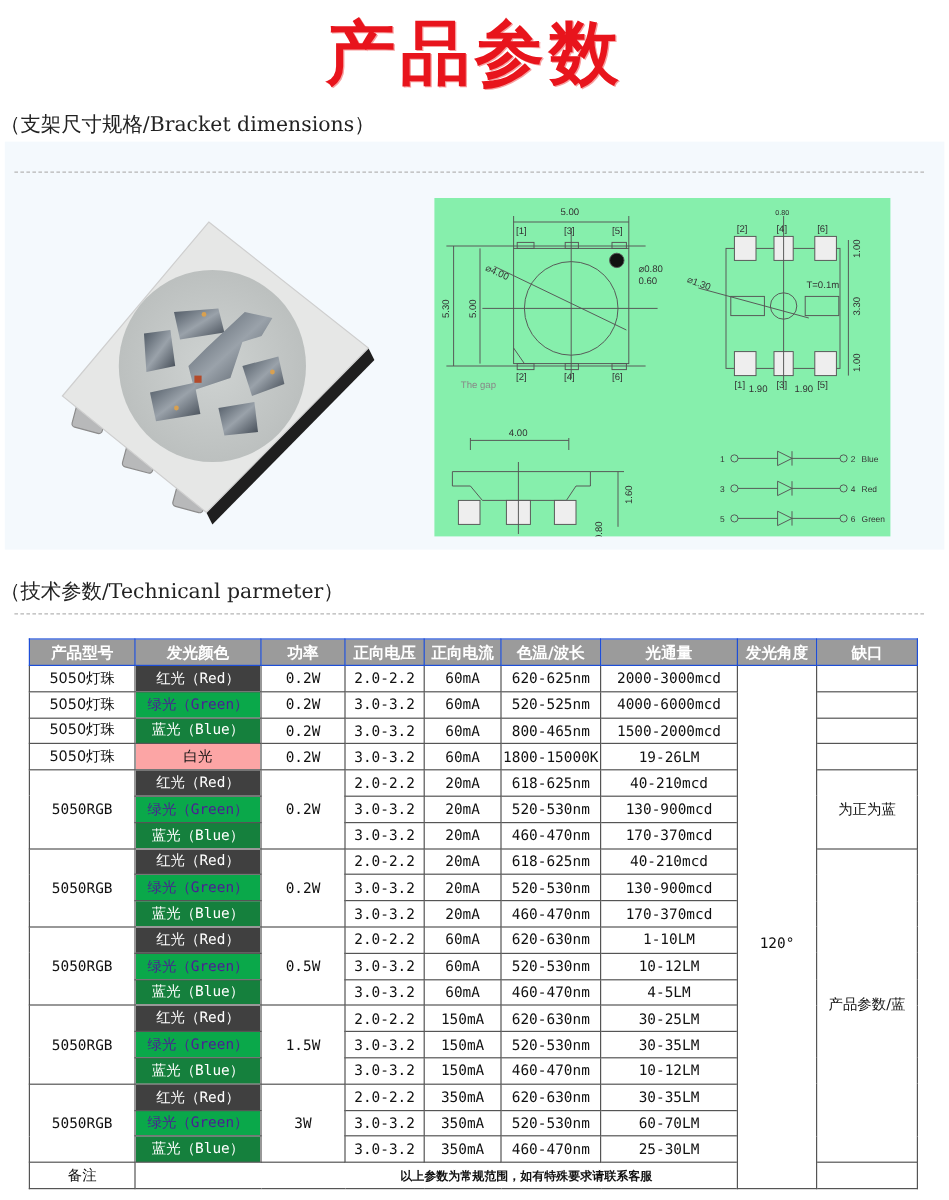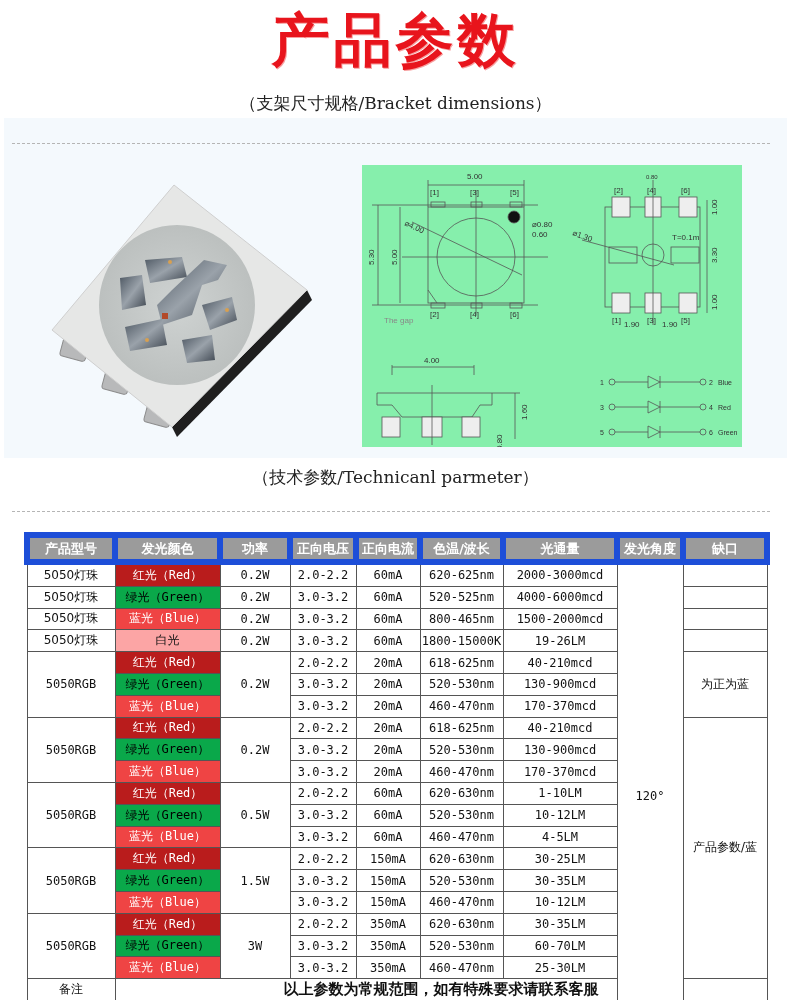--- a/index.html
+++ b/index.html
@@ -1,31 +1,31 @@
 <!DOCTYPE html>
 <html><head>
 <meta charset="utf-8">
 <style>
   html,body{margin:0;padding:0;background:#ffffff;}
   body{width:791px;height:1000px;position:relative;overflow:hidden;font-family:"DejaVu Sans","Liberation Sans",sans-serif;color:#111;}
-  .title{position:absolute;left:0;top:10px;width:791px;text-align:center;font-family:Liberation Mono, monospace;font-size:58px;font-weight:bold;color:#e8141c;letter-spacing:4px;text-shadow:1px 1px 0 #f7a0a0;line-height:70px;}
+  .title{position:absolute;left:0;top:10px;width:791px;text-align:center;font-family:Liberation Serif, serif;font-size:58px;font-weight:bold;color:#e8141c;letter-spacing:4px;text-shadow:1px 1px 0 #f7a0a0;line-height:70px;}
   .band{position:absolute;left:4px;top:118px;width:783px;height:340px;background:#f4f9fd;}
-  .subtitle{position:absolute;left:0;width:791px;text-align:center;font-family:"DejaVu Serif","Liberation Serif",serif;font-size:17px;color:#222;}
+  .subtitle{position:absolute;left:0;width:791px;text-align:left;font-family:"DejaVu Serif","Liberation Serif",serif;font-size:17px;color:#222;}
   .dash{position:absolute;left:12px;width:758px;height:0;border-top:1px dashed #b5b5b5;}
   .photo-box{position:absolute;left:22px;top:165px;width:320px;height:280px;}
   .drawing-box{position:absolute;left:362px;top:165px;width:380px;height:282px;background:#86efac;}
   svg text{font-family:"Liberation Sans",sans-serif;}
   table.spec{position:absolute;left:24px;top:532px;width:740px;border-collapse:collapse;table-layout:fixed;font-family:"DejaVu Sans Mono","Liberation Mono",monospace;font-size:12px;}
-  table.spec th{background:#9b9b9b;color:#ffffff;font-family:"DejaVu Sans","Liberation Sans",sans-serif;font-weight:bold;font-size:13px;height:21px;border:6px solid #1d4ed8;padding:0;}
+  table.spec th{background:#9b9b9b;color:#ffffff;font-family:"DejaVu Sans","Liberation Sans",sans-serif;font-weight:bold;font-size:13px;height:21px;border:1px solid #1d4ed8;padding:0;}
   table.spec td{border:1px solid #555;text-align:center;height:20.8px;padding:0;white-space:nowrap;overflow:hidden;}
-  td.c-red{background:#b91c1c;color:#fff;}
-  td.c-green{background:#0aa84a;color:#000000;}
-  td.c-blue{background:#ef4444;color:#fff;}
+  td.c-red{background:#404040;color:#fff;}
+  td.c-green{background:#0aa84a;color:#4c1d95;}
+  td.c-blue{background:#15803d;color:#fff;}
   td.c-white{background:#fca5a5;color:#111;}
-  td.note{font-family:"DejaVu Sans","Liberation Sans",sans-serif;font-weight:bold;font-size:15px;}
+  td.note{font-family:"DejaVu Sans","Liberation Sans",sans-serif;font-weight:bold;font-size:10px;}
   td.cjk{font-family:"DejaVu Sans","Liberation Sans",sans-serif;}
 </style>
 </head>
 <body>
 
 <div class="title">产品参数</div>
 <div class="band"></div>
 <div class="subtitle" style="top:92px;">（支架尺寸规格/Bracket dimensions）</div>
 <div class="dash" style="top:143px;"></div>
 
@@ -191,21 +191,21 @@
         <text x="109" y="40">4</text>
         <text x="118" y="40">Red</text>
         <text x="0" y="65">5</text>
         <text x="109" y="65">6</text>
         <text x="118" y="65">Green</text>
       </g>
     </g>
   </svg>
 </div>
 
-<div class="subtitle" style="top:466px;">（技术参数/Technicanl parmeter）</div>
+<div class="subtitle" style="top:481px;">（技术参数/Technicanl parmeter）</div>
 <div class="dash" style="top:511px;"></div>
 
 <table class="spec">
   <colgroup>
     <col style="width:88px">
       <col style="width:105px">
       <col style="width:70px">
       <col style="width:66px">
       <col style="width:64px">
       <col style="width:83px">

